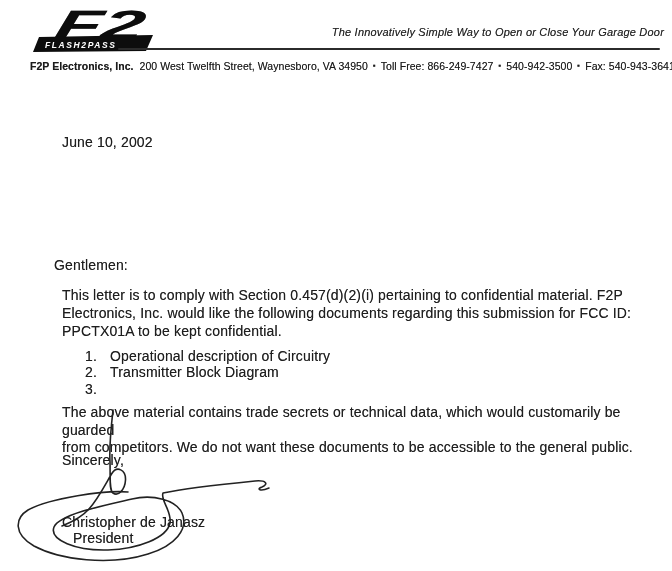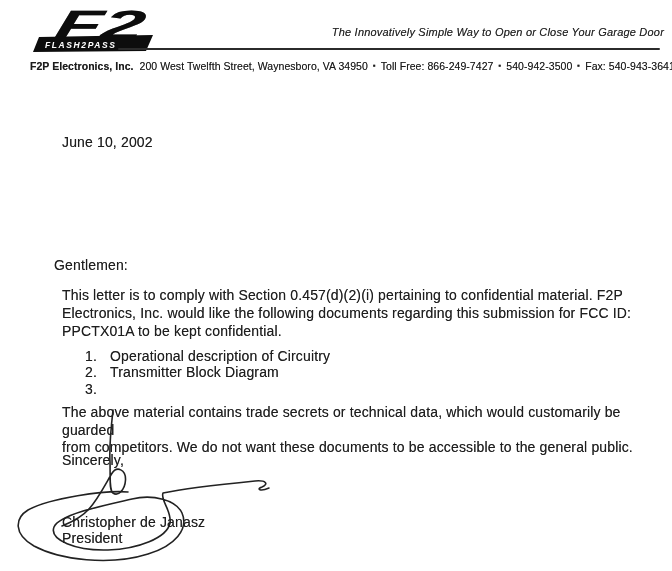--- a/index.html
+++ b/index.html
@@ -40,21 +40,21 @@
   .date       { left:62px; top:134px; }
   .recipient  { left:62px; top:194px; line-height:17.5px; }
   .salutation { left:54px; top:257px; }
   .para1      { left:62px; top:286px; line-height:18px; }
   .list       { left:85px; top:348px; line-height:16.3px; }
   .list-row { display:flex; }
   .list-row .num { width:25px; }
   .para2      { left:62px; top:404px; line-height:17.5px; }
   .closing    { left:62px; top:452px; }
   .signer-name  { left:62px; top:514px; }
-  .signer-title { left:62px; top:530px; }
+  .signer-title { left:73px; top:530px; }
 
   .signature-svg {
     left:10px; top:400px; width:270px; height:171px;
     pointer-events:none; z-index:5;
   }
 </style>
 </head>
 <body>
 
 <div class="page">

